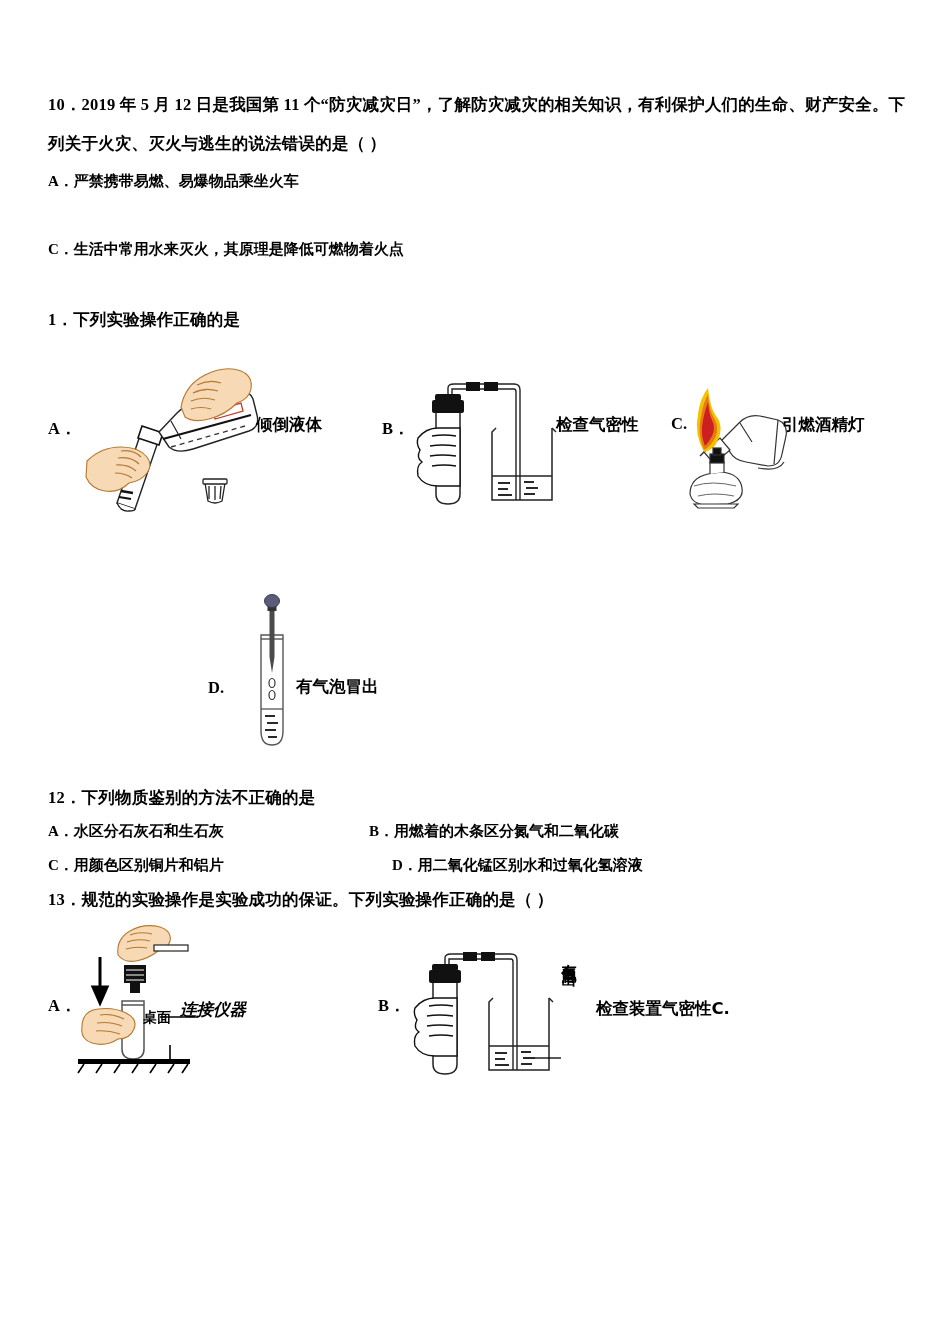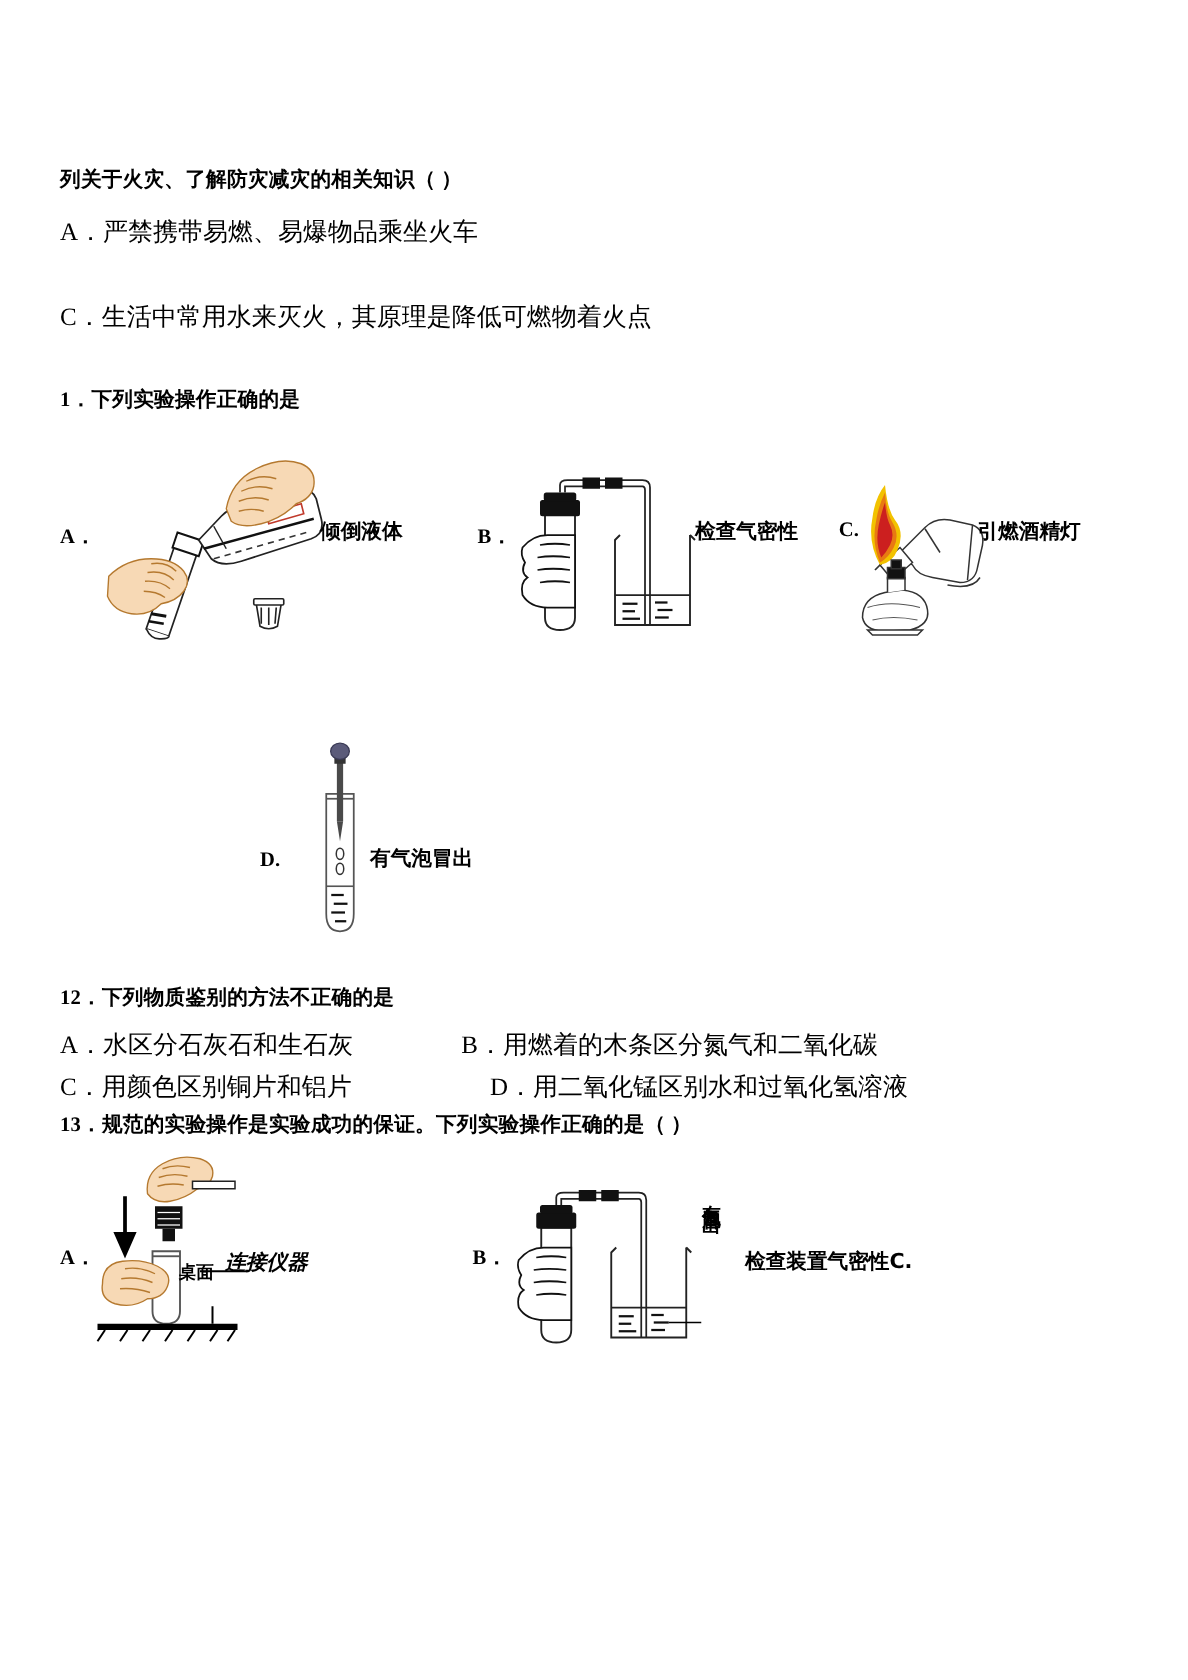--- a/index.html
+++ b/index.html
@@ -26,22 +26,22 @@
     position: absolute;
     font-weight: bold;
     font-size: 16.5px;
     line-height: 1.25;
     letter-spacing: .2px;
     white-space: nowrap;
   }
 
   .opt {
     position: absolute;
-    font-weight: normal;
-    font-size: 20px;
+    font-weight: bold;
+    font-size: 15px;
     white-space: nowrap;
   }
 
   .fig-label {
     position: absolute;
     font-weight: bold;
     font-size: 16.5px;
     white-space: nowrap;
   }
   .fig-caption {
@@ -72,22 +72,23 @@
 
   
   .fig { position: absolute; }
   .fig svg { display: block; overflow: visible; }
 </style>
 </head>
 <body>
 
 <div class="page">
 
-
-  <div class="qline" style="left:48px; top:134px;">列关于火灾、了解防灾减灾的相关知识（      ）</div>
+  <div class="qline" style="left:48px; top:95px; width:870px;">10．2019 年 5 月 12 日是我国第 11 个“防灾减灾日”，了解防灾减灾的相关知识，有利保护人们的生命、财产安全。下</div>
+
+  <div class="qline" style="left:48px; top:134px;">列关于火灾、灭火与逃生的说法错误的是（      ）</div>
 
   <div class="opt" style="left:48px; top:172px;">A．严禁携带易燃、易爆物品乘坐火车</div>
   <div class="opt" style="left:48px; top:240px;text-align:right;">C．生活中常用水来灭火，其原理是降低可燃物着火点</div>
 
   <div class="qline" style="left:48px; top:310px;">1．下列实验操作正确的是</div>
 
   <div class="fig-label" style="left:48px; top:418px;">A．</div>
 
   <div class="fig" style="left:85px; top:365px; width:175px; height:145px;">
     <svg width="175" height="145" viewBox="0 0 175 145">

